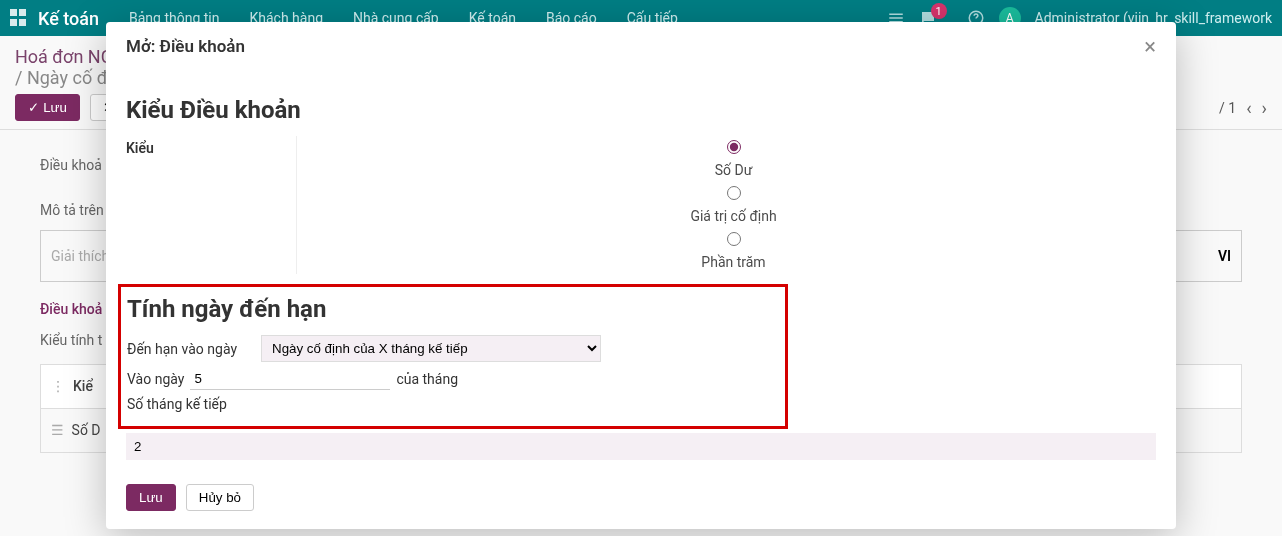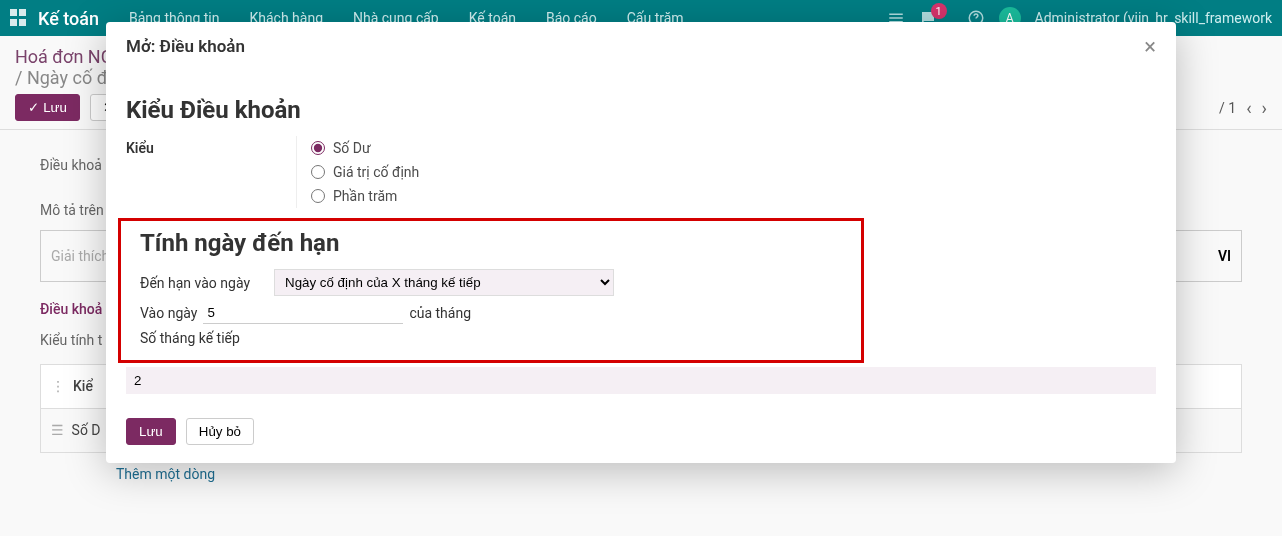--- a/index.html
+++ b/index.html
@@ -38,23 +38,23 @@
   .overlay { position:fixed; inset:0; background:rgba(0,0,0,0); }
   .modal { position:fixed; top:22px; left:50%; transform:translateX(-50%); width:1070px; background:#fff; border-radius:4px; box-shadow:0 8px 40px rgba(0,0,0,.25); padding:0; }
   .modal .mhdr { padding:14px 20px 8px 20px; display:flex; align-items:flex-start;}
   .modal .mhdr h3 { font-size:17px; font-weight:600; color:#333;}
   .modal .close { margin-left:auto; font-size:22px; color:#888; cursor:pointer; line-height:1;}
   .modal .mbody { padding: 10px 20px 10px 20px; }
   .modal h2.section { font-size:24px; font-weight:700; color:#333; margin:20px 0 12px 0;}
   .fieldrow { display:flex; align-items:flex-start; margin-bottom:6px;}
   .fieldrow .lbl { width:170px; font-weight:600; color:#333; padding-top:4px;}
   .fieldrow .val { flex:1; }
-  .radio { display:flex; align-items:center; gap:8px; padding:4px 0;}
+  .radio { display:flex; align-items:center; gap:8px; padding:4px 0;flex-direction:column;}
   .radio input { accent-color:#7c2a62; width:14px; height:14px;}
-  .highlightbox { border:3px solid #d40000; padding:8px 6px 8px 19px; margin-top:10px; margin-left:-8px; width:746px; }
+  .highlightbox { border:3px solid #d40000; padding:8px 6px 8px 6px; margin-top:10px; margin-left:-8px; width:670px; }
   .inline { display:flex; align-items:center; gap:6px; margin:6px 0;}
   .inline .txt { color:#333;}
   select.sel { background:#f5eff4; border:1px solid #ddd; padding:4px 6px; width:340px;}
   input.num { border:none; border-bottom:1px solid #ccc; width:200px; padding:3px 4px; background:transparent;}
   input.wide { border:none; background:#f5eff4; width:100%; padding:6px 8px; margin-top:4px;}
   .modal .mfoot { padding:14px 20px 18px 20px; display:flex; gap:10px;}
 </style>
 </head>
 <body>
 
@@ -64,21 +64,21 @@
       <span></span>
       <span></span>
       <span></span>
     </div>
   <div class="brand">Kế toán</div>
   <div class="menu">Bảng thông tin</div>
   <div class="menu">Khách hàng</div>
   <div class="menu">Nhà cung cấp</div>
   <div class="menu">Kế toán</div>
   <div class="menu">Báo cáo</div>
-  <div class="menu">Cấu trăm</div>
+  <div class="menu">Cấu tiếp</div>
   <div class="right">
     <svg class="icon" viewBox="0 0 24 24" fill="#cfeeef">
         <path d="M3 6h18v2H3zM3 11h18v2H3zM3 16h18v2H3z"></path>
       </svg>
     <div style="display:flex;">
       <svg class="icon" viewBox="0 0 24 24" fill="#cfeeef">
           <path d="M4 4h16v12H7l-3 3z"></path>
         </svg>
       <span class="badge">1</span>
     </div>

